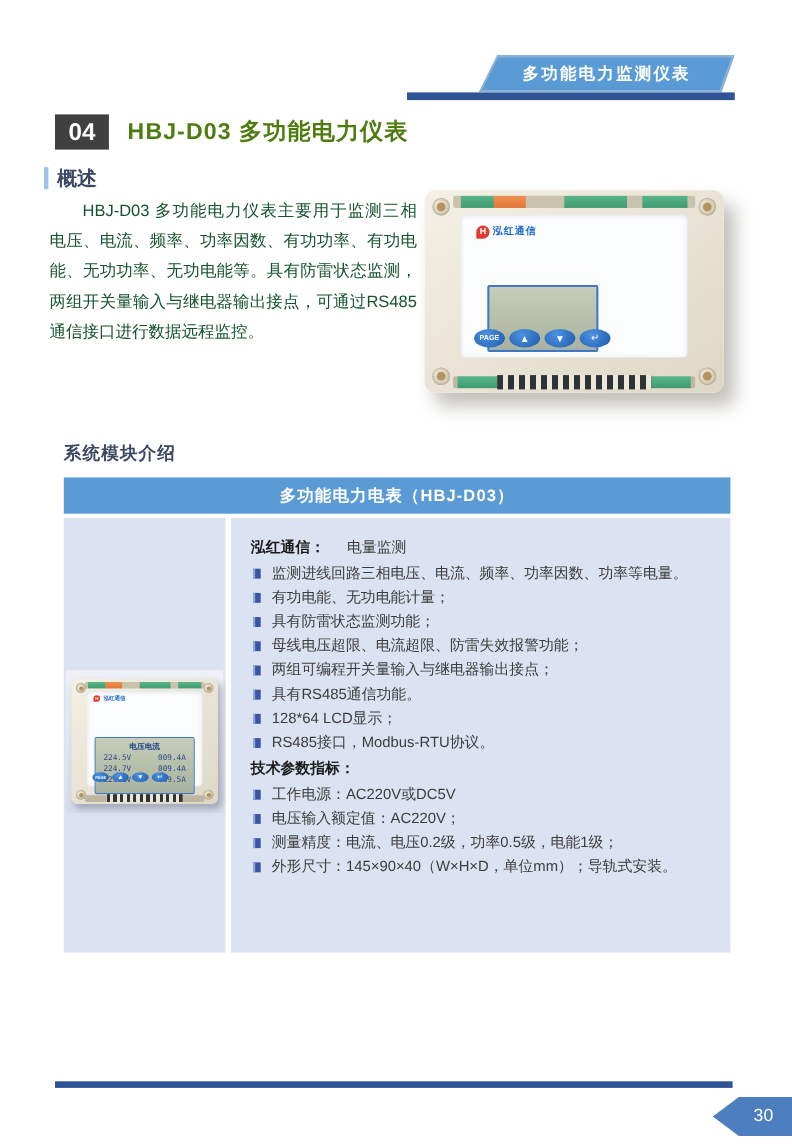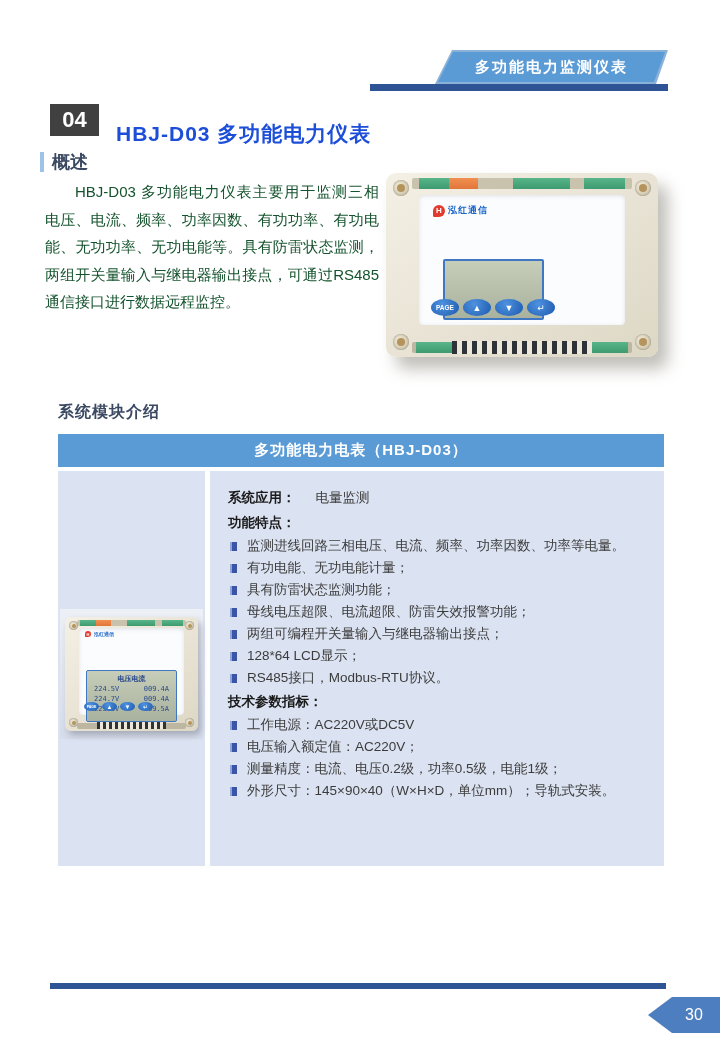--- a/index.html
+++ b/index.html
@@ -14,22 +14,22 @@
   .tab-label { position:absolute; inset:0; display:flex; align-items:center; justify-content:center;
                color:#fff; font-weight:bold; font-size:15px; letter-spacing:2px; }
   .rule-top { position:absolute; top:84px; left:370px; right:52px; height:7px; background:#2f5496; }
 
   
   .badge { position:absolute; left:50px; top:104px; width:49px; height:32px; background:#404040;
            color:#fff; font-size:22px; font-weight:bold; display:flex; align-items:center; justify-content:center; }
   .badge::before { content:""; position:absolute; top:-4px; bottom:-4px; left:8px; right:-8px;
                    background:#232e41; z-index:-1; }
   .badge span { position:relative; }
-  .section-title { position:absolute; left:116px; top:117px; margin:0; height:34px; line-height:34px;
-                   font-size:21px; font-weight:bold; color:#1d4ed8; letter-spacing:1px; }
+  .section-title { position:absolute; left:116px; top:103px; margin:0; height:34px; line-height:34px;
+                   font-size:21px; font-weight:bold; color:#4d7c0f; letter-spacing:1px; }
 
   
   .overview-heading { position:absolute; left:40px; top:150px; display:flex; align-items:center; gap:8px;
                       font-size:18px; font-weight:bold; color:#3a4862; }
   .accent-bar { width:4px; height:20px; background:#9dc3e6; }
   .overview-para { position:absolute; left:45px; top:178px; width:334px; margin:0;
                    font-size:15px; line-height:27.5px; color:#14532d; text-align:justify; text-indent:2em; }
 
   
   .dev { position:relative; background:linear-gradient(145deg,#f4f0e5,#ddd7c5); }
@@ -223,46 +223,47 @@
           </div>
         </div>
         <div class="strip strip-bot-sm"></div>
         <div class="comb comb-sm"></div>
       </div>
     </div>
   </div>
 
   <div class="tbl-right">
     <div class="row">
-      <span class="lbl">系统应用：</span>
+      <span class="lbl">泓红通信：</span>
       <span class="val">电量监测</span>
     </div>
-    <div class="row">
-      <span class="lbl">功能特点：</span>
-    </div>
     <div>
         <div class="spec-row">
         <span class="bullet"></span>
         <span class="spec-text">监测进线回路三相电压、电流、频率、功率因数、功率等电量。</span>
       </div>
         <div class="spec-row">
         <span class="bullet"></span>
         <span class="spec-text">有功电能、无功电能计量；</span>
       </div>
         <div class="spec-row">
         <span class="bullet"></span>
         <span class="spec-text">具有防雷状态监测功能；</span>
       </div>
         <div class="spec-row">
         <span class="bullet"></span>
         <span class="spec-text">母线电压超限、电流超限、防雷失效报警功能；</span>
       </div>
         <div class="spec-row">
         <span class="bullet"></span>
         <span class="spec-text">两组可编程开关量输入与继电器输出接点；</span>
+      </div>
+        <div class="spec-row">
+        <span class="bullet"></span>
+        <span class="spec-text">具有RS485通信功能。</span>
       </div>
         <div class="spec-row">
         <span class="bullet"></span>
         <span class="spec-text">128*64 LCD显示；</span>
       </div>
         <div class="spec-row">
         <span class="bullet"></span>
         <span class="spec-text">RS485接口，Modbus-RTU协议。</span>
       </div>
       </div>

